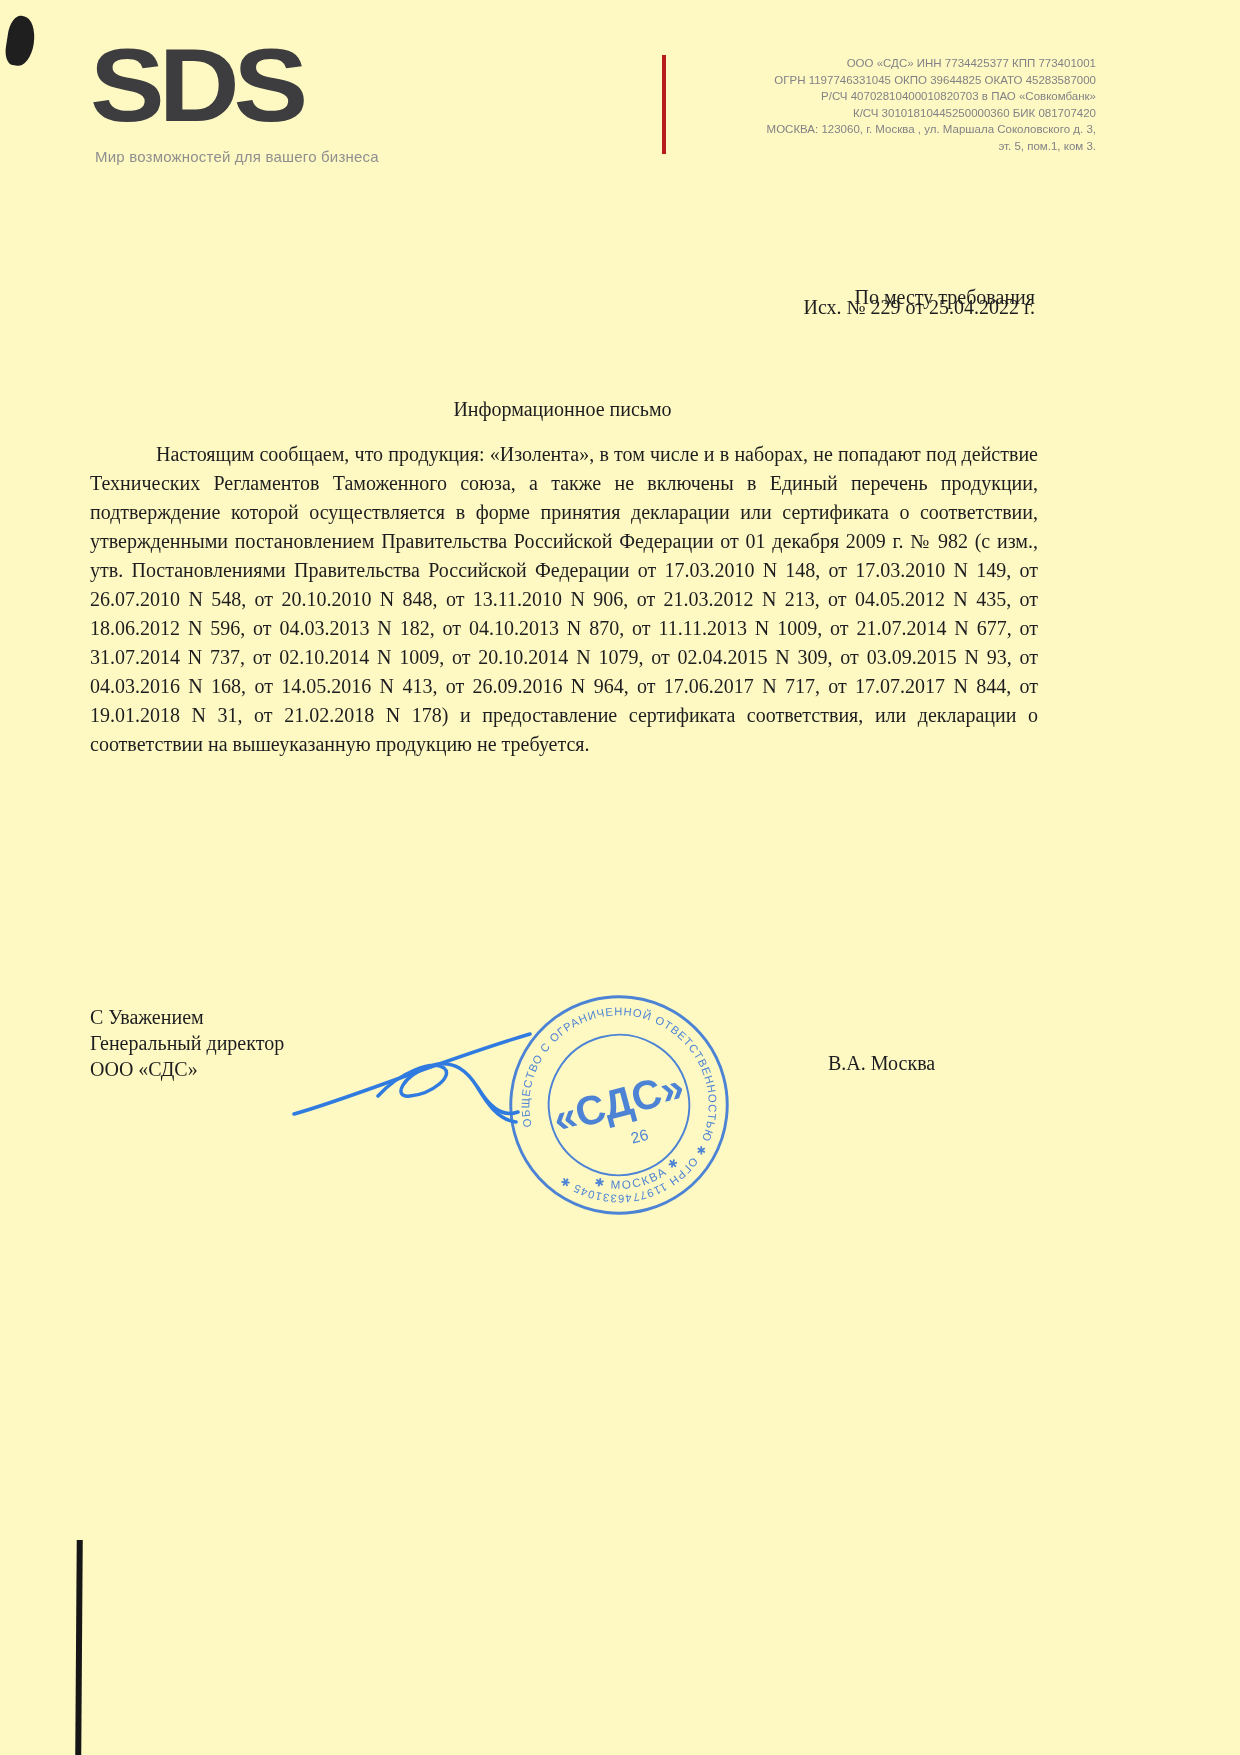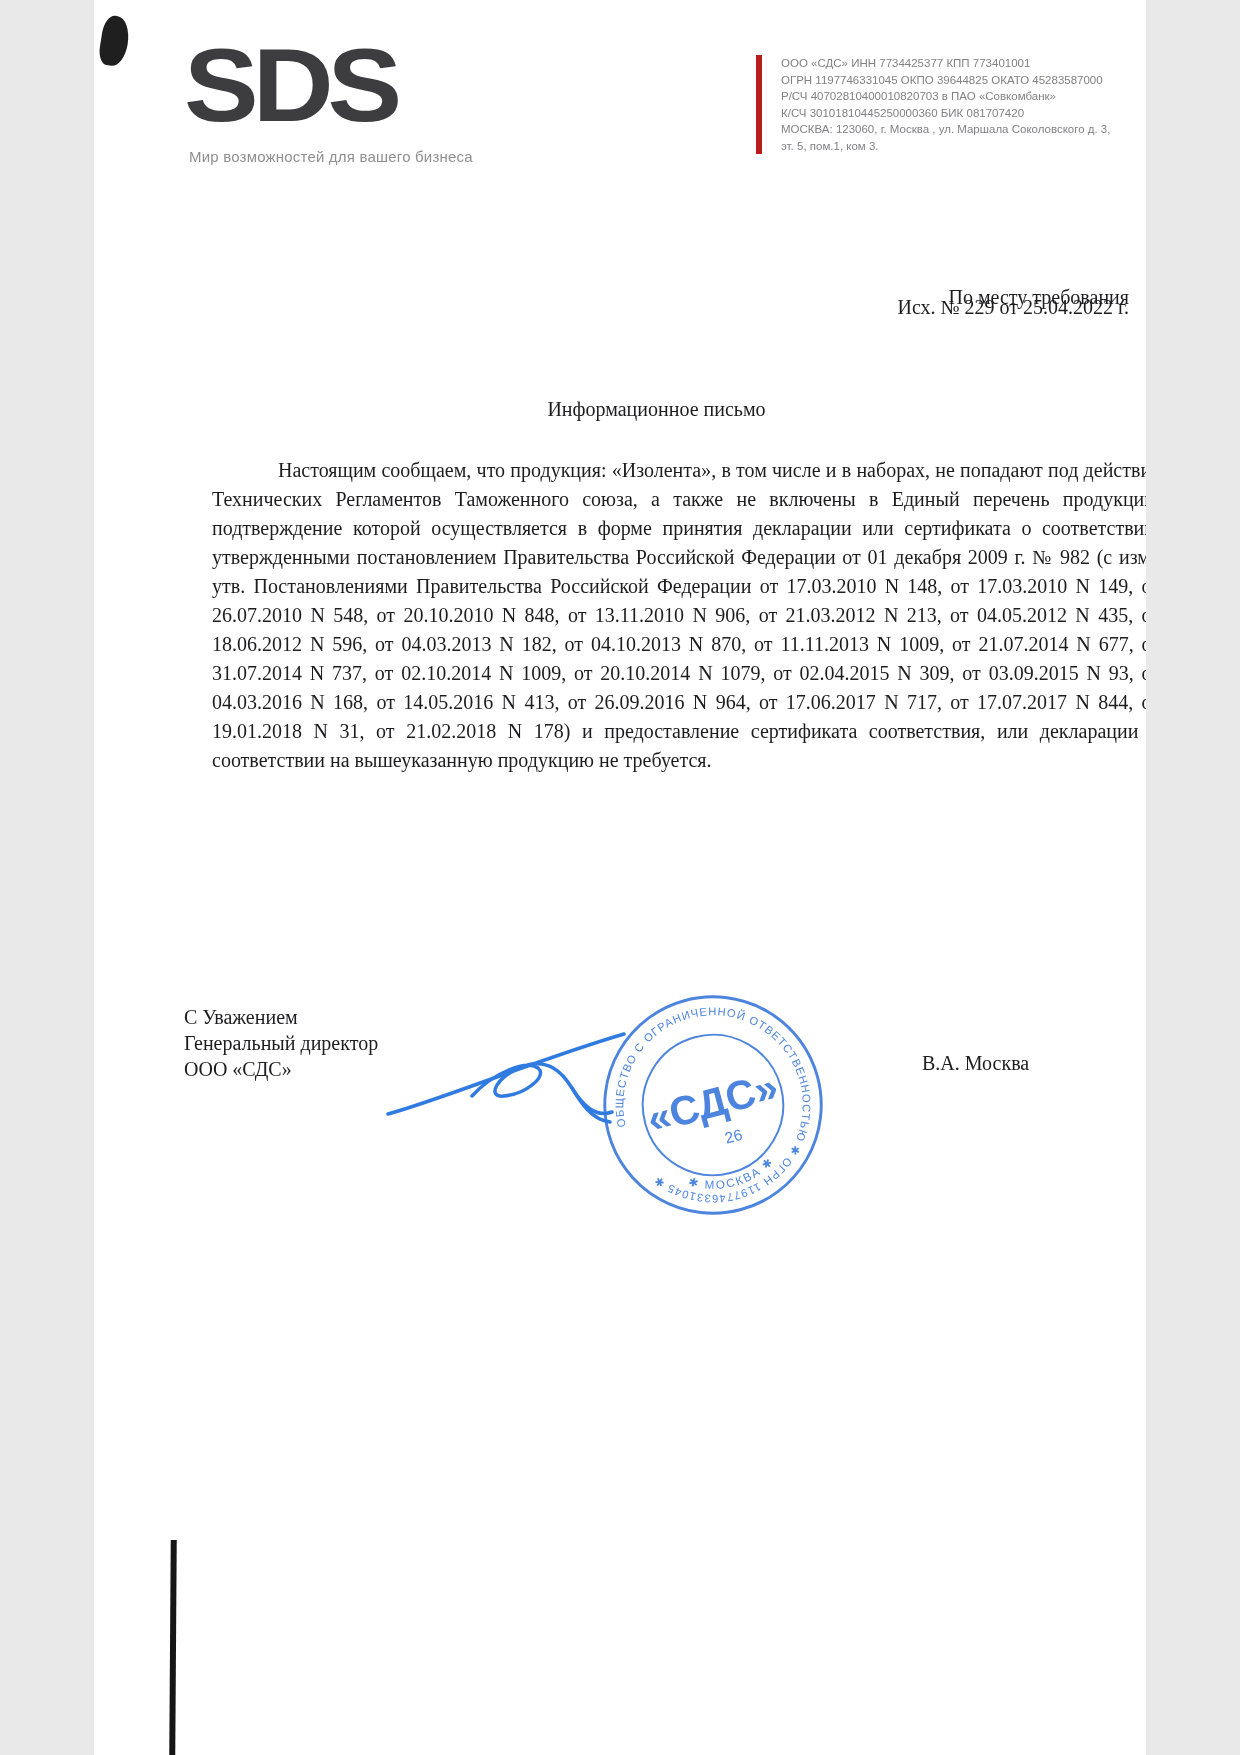--- a/index.html
+++ b/index.html
@@ -1,20 +1,20 @@
 <!DOCTYPE html>
 <html><head>
 <meta charset="utf-8">
 <style>
   html,body{margin:0;padding:0;background:#e9e9e9;}
   .page{
     position:relative;
-    width:1052px;height:1755px;
+    width:1240px;height:1755px;
     margin:0 auto;
-    background:#ffffff;
+    background:#fef9c3;
     overflow:hidden;
     font-family:"Liberation Serif", serif;
     color:#1d1d1f;
   }
   
   .artifact-top-left{
     position:absolute;left:7px;top:16px;width:27px;height:50px;
     background:#1f1f1f;border-radius:45% 60% 55% 40%;
     transform:rotate(9deg);
   }
@@ -32,36 +32,36 @@
   }
   .tagline{
     position:absolute;left:95px;top:148px;
     font-family:"Liberation Sans", sans-serif;
     font-size:15px;color:#8f8f8f;letter-spacing:.2px;
   }
   .company-details{
     position:absolute;left:662px;top:55px;width:420px;
     font-family:"Liberation Sans", sans-serif;
     font-size:11.5px;line-height:16.5px;color:#828286;
-    border-left:6px solid #b91c1c;padding-left:19px;
+    border-left:4px solid #b91c1c;padding-left:10px;text-align:right;
   }
   
   .right-block{position:absolute;left:90px;width:945px;text-align:right;font-size:20px;}
   .recipient{top:250px;margin-top:36px;}
   .refline{top:296px;text-align:right;}
   
   .title{
     position:absolute;left:90px;top:398px;width:945px;
     text-align:center;font-size:20px;
   }
   .para{
     position:absolute;left:90px;width:948px;
     font-size:20px;line-height:29px;text-align:justify;
   }
-  .para1{top:456px;text-indent:66px;margin-left:28px;}
+  .para1{top:440px;text-indent:66px;}
   .para2{top:786px;}
   
   .closing{
     position:absolute;left:90px;top:1004px;
     font-size:20px;line-height:26px;
   }
   .signer{
     position:absolute;left:828px;top:1052px;font-size:20px;
   }
   

